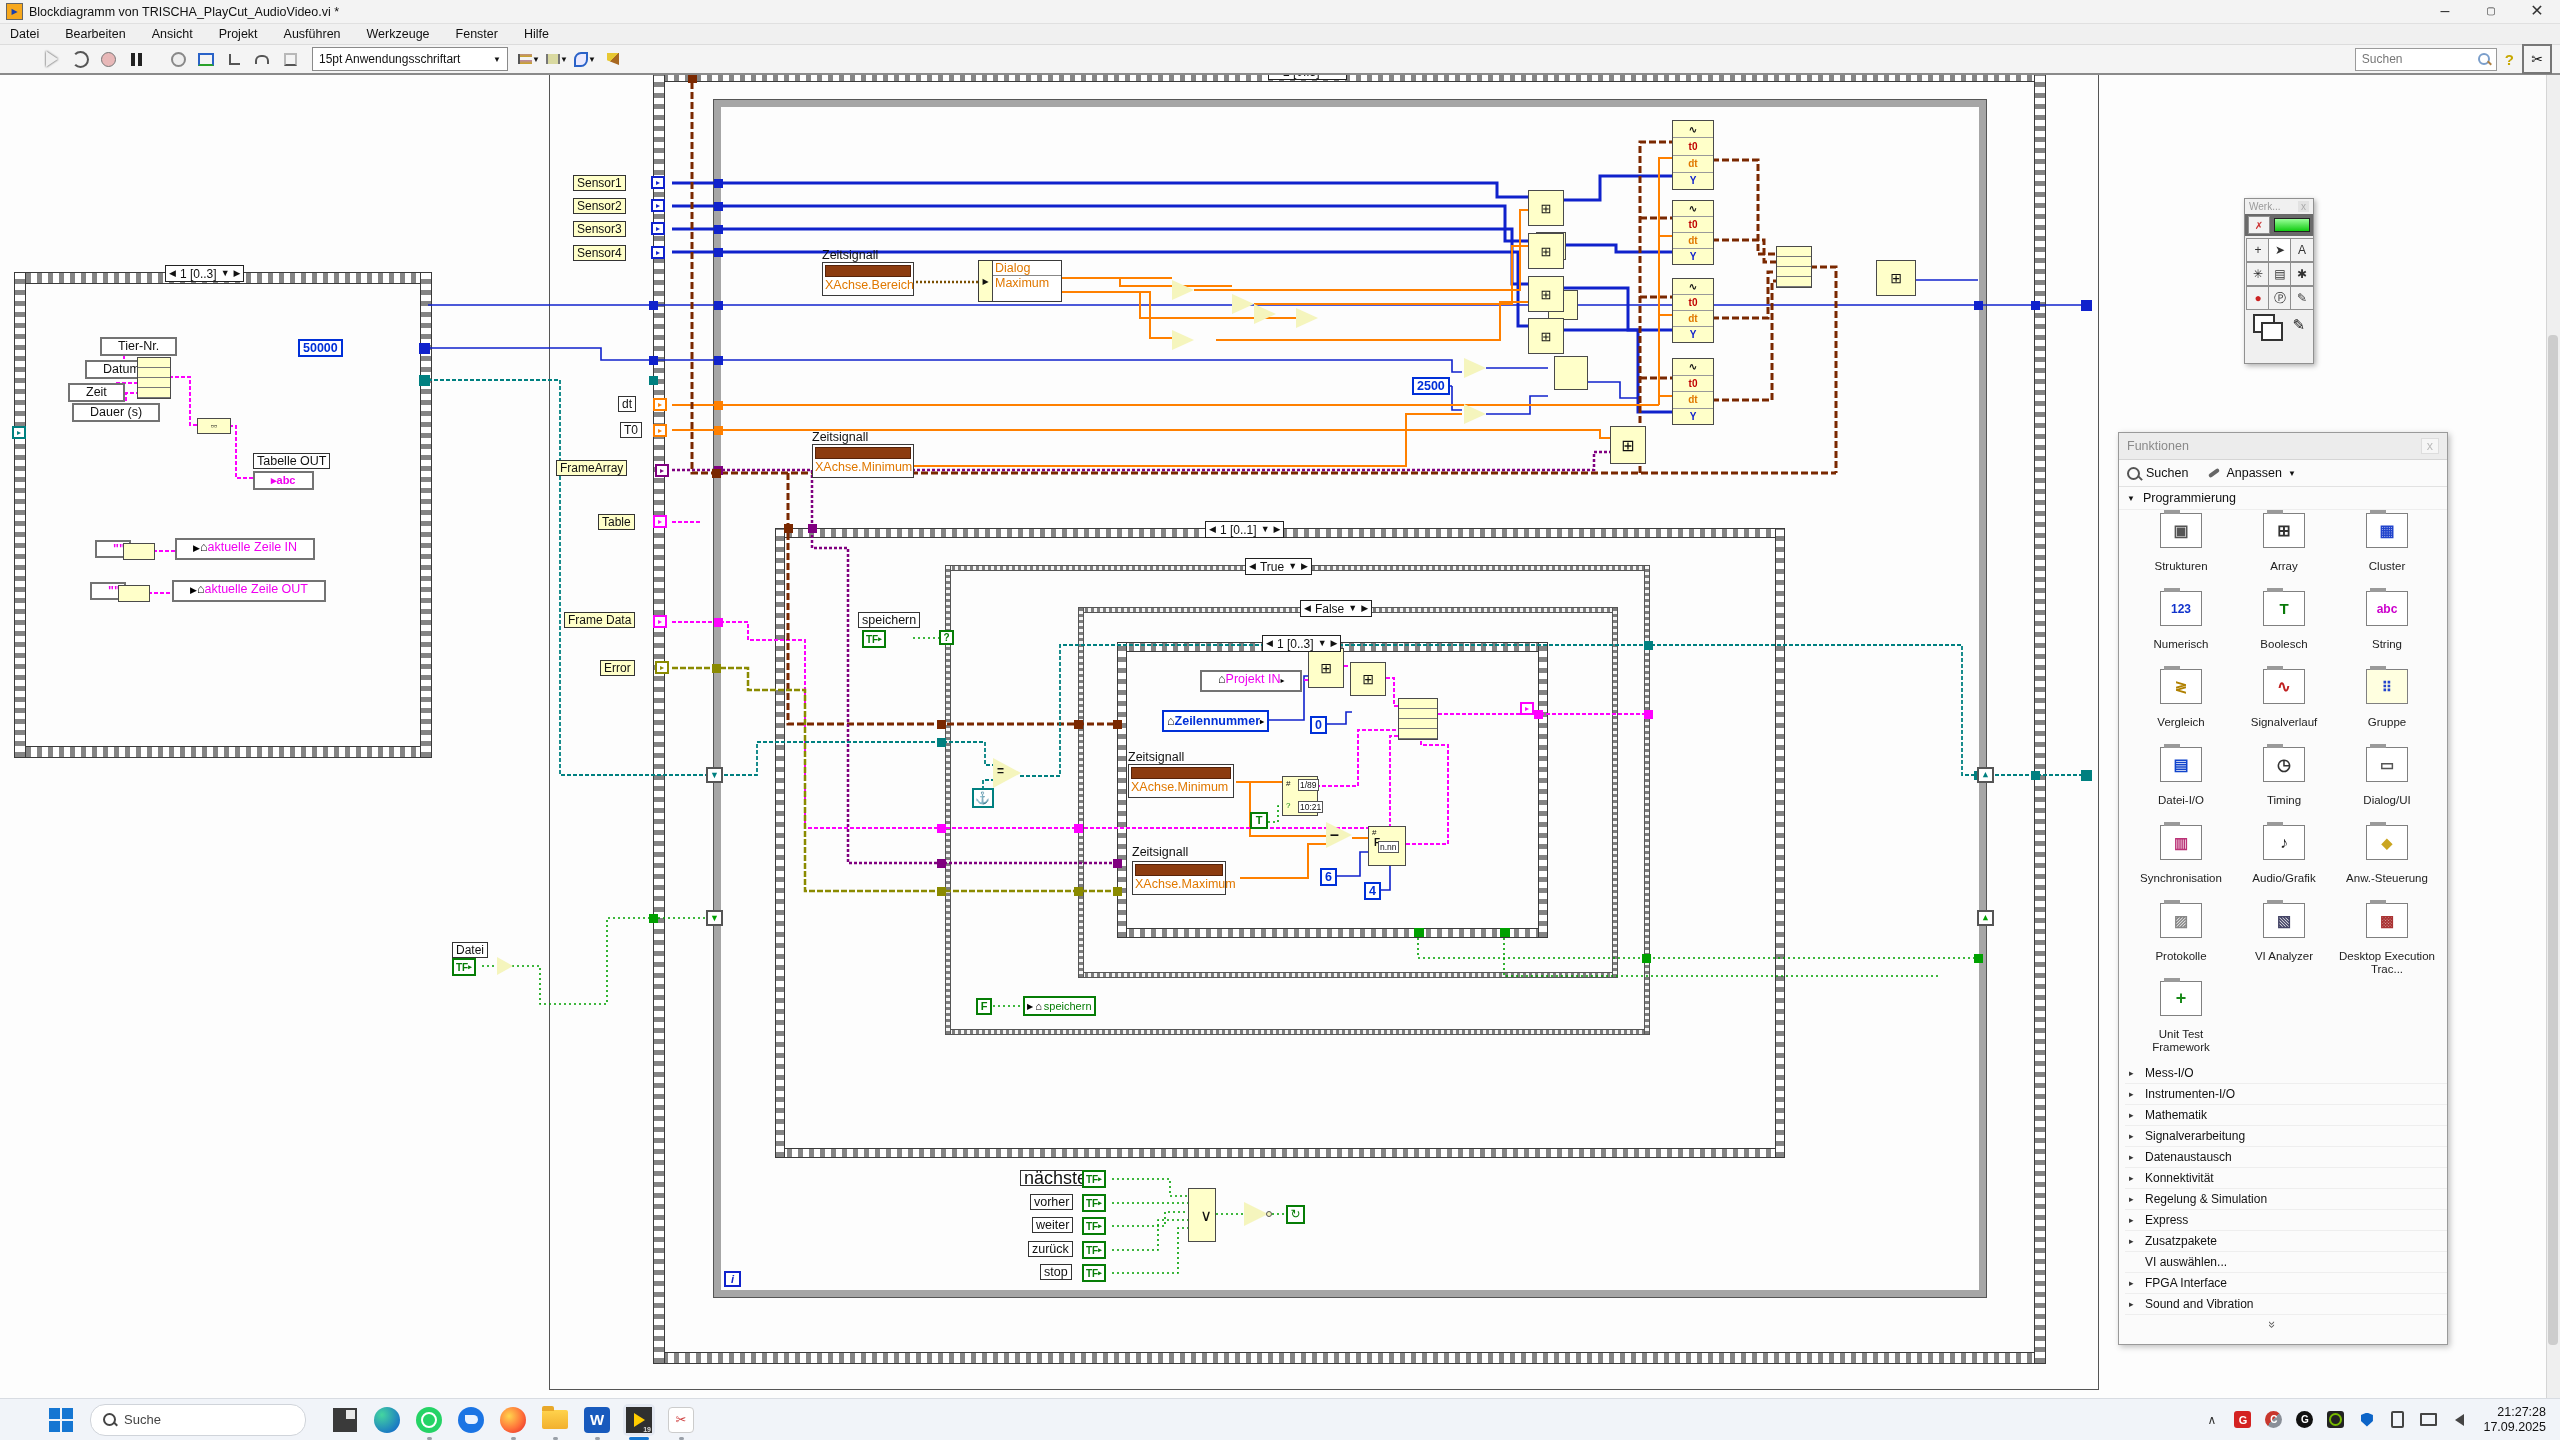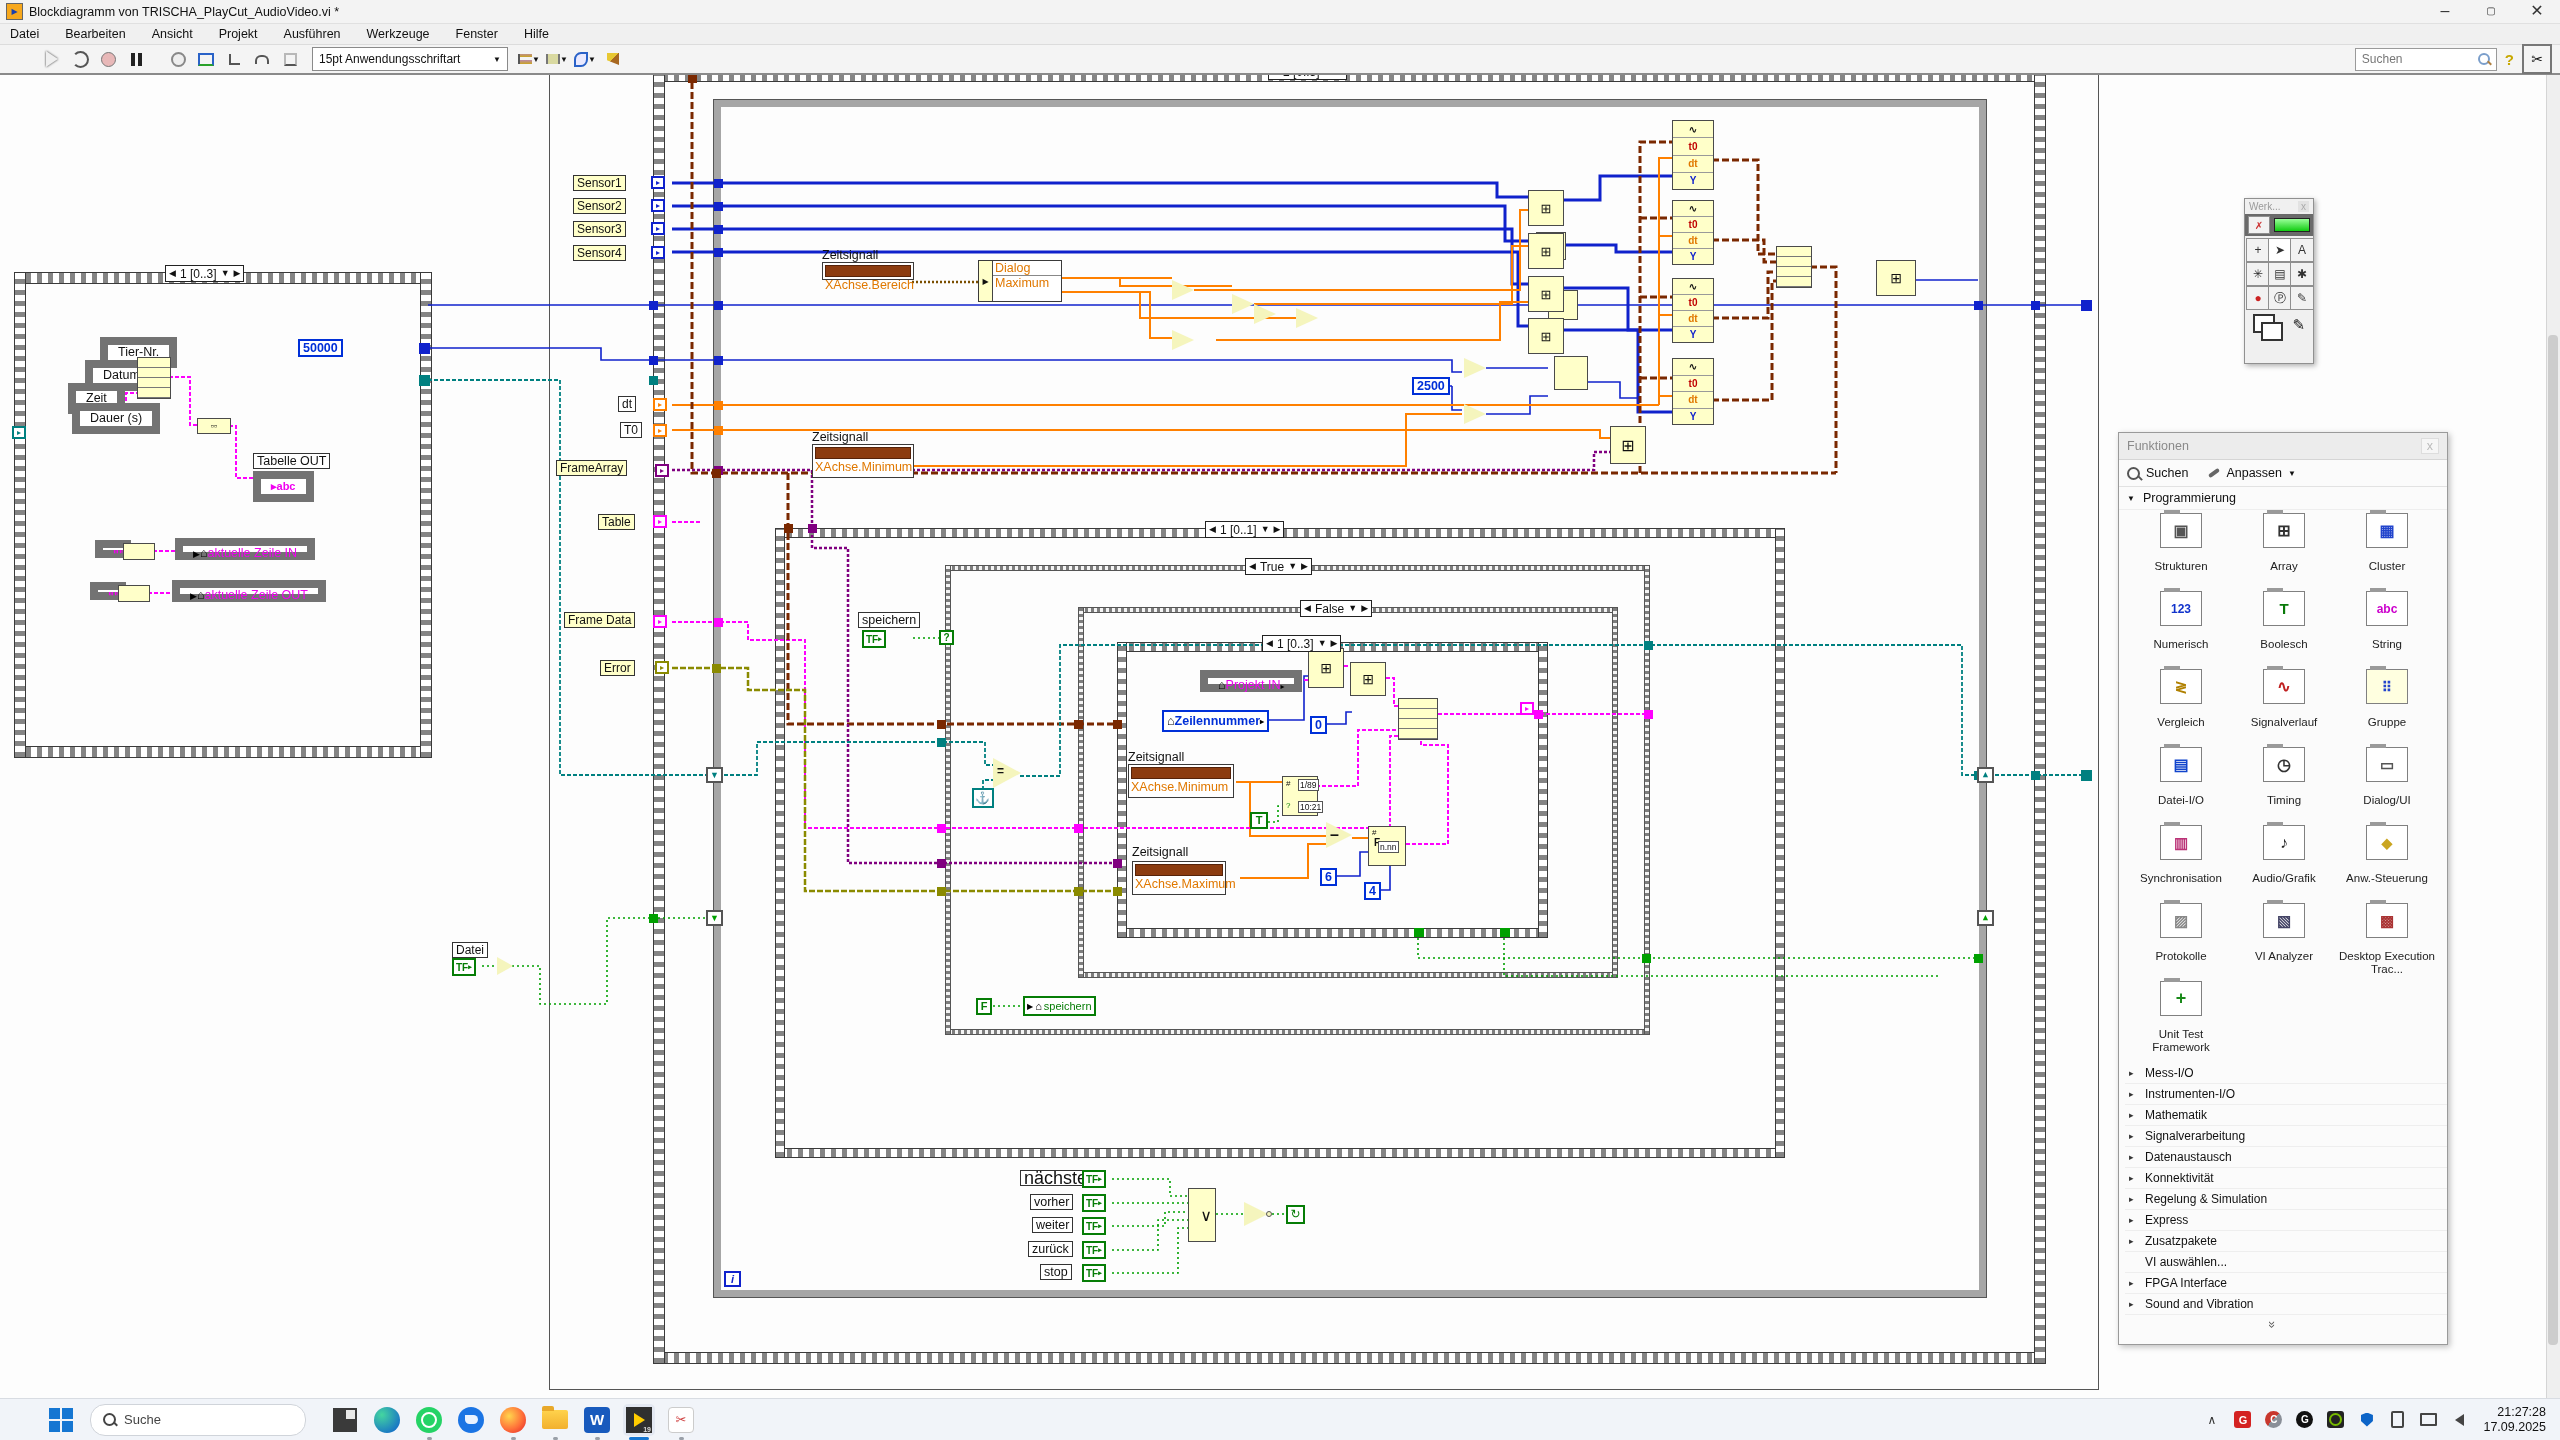--- a/index.html
+++ b/index.html
@@ -13,21 +13,21 @@
   .tbico{width:22px;height:20px;margin:0 3px;display:flex;align-items:center;justify-content:center}
   
   .film-h{background:repeating-linear-gradient(90deg,#858585 0 5px,#fff 5px 11px);border:1px solid #3a3a3a;height:12px}
   .film-v{background:repeating-linear-gradient(0deg,#858585 0 5px,#fff 5px 11px);border:1px solid #3a3a3a;width:12px}
   .chk-h{background:repeating-linear-gradient(90deg,#7d7d7d 0 3px,#f4f4f4 3px 6px);border:1px solid #555;height:6px}
   .chk-v{background:repeating-linear-gradient(0deg,#7d7d7d 0 3px,#f4f4f4 3px 6px);border:1px solid #555;width:6px}
   .slabel{background:#fff;border:1px solid #222;height:17px;display:flex;align-items:center;gap:4px;padding:0 3px;font-size:12px;z-index:4;white-space:nowrap}
   .slabel .ar{font-size:9px;line-height:9px}
   .beige{background:#ffffc9;border:1px solid #333;padding:0 3px;font-size:12px;line-height:14px;white-space:nowrap;z-index:3}
   .wlbl{background:#fff;border:1px solid #333;padding:0 3px;font-size:12px;line-height:14px;white-space:nowrap;z-index:3}
-  .pinkb{background:#fff;border:8px solid #737373;padding:0 10px;font-size:12.5px;line-height:15px;white-space:nowrap;z-index:3}
+  .pinkb{background:#fff;border:2px solid #737373;padding:0 16px;font-size:12.5px;line-height:15px;white-space:nowrap;z-index:3}
   .pinkt{color:#f000f0}
   .blueb{background:#fff;border:2px solid #0030d8;color:#0030d8;font-weight:bold;padding:0 3px;font-size:12.5px;line-height:14px;white-space:nowrap;z-index:3}
   .greenb{background:#fff;border:2px solid #067d06;color:#067d06;font-weight:bold;padding:0 2px;font-size:11px;line-height:13px;white-space:nowrap;z-index:3}
   .node{background:#ffffc9;border:1px solid #4a4a4a;z-index:3}
   .pnode{background:#fff;border:1px solid #3a3a3a;z-index:3}
   .pbar{height:10px;background:#8c3c10;border:1px solid #56230a;margin:2px 2px 1px 2px}
   .ptxt{color:#e07800;font-size:12.5px;white-space:nowrap;padding:0 2px}
   .tun{width:14px;height:13px;background:#fff;border:2px solid;display:flex;align-items:center;justify-content:center;font-size:8px;line-height:8px;z-index:4}
   .tf{background:#fff;border:2px solid #067d06;color:#067d06;font-weight:bold;font-size:10px;display:flex;align-items:center;padding:0 2px;z-index:3}
   .ctri{background:#f5f5bd;clip-path:polygon(0 0,100% 50%,0 100%);filter:drop-shadow(0 0 1px #555);z-index:3}
@@ -342,21 +342,21 @@
 <div class="abs beige" style="left:600px;top:660px">Error</div>
 <div class="abs tun" style="left:655px;top:661px;border-color:#8a8a00;color:#8a8a00">▸</div>
 <div class="abs wlbl" style="left:452px;top:942px">Datei</div>
 <div class="abs tf" style="left:452px;top:958px;height:18px">
       <span>TF</span>
       <span style="font-size:7px">▸</span>
     </div>
 <div class="abs ctri" style="left:497px;top:957px;width:16px;height:18px"></div>
 
 <div class="abs" style="left:822px;top:248px;font-size:12.5px;z-index:3">Zeitsignall</div>
-<div class="abs pnode" style="left:822px;top:262px;width:92px;height:18px">
+<div class="abs pnode" style="left:822px;top:262px;width:92px;height:34px">
       <div class="pbar"></div>
       <div class="ptxt">XAchse.Bereich</div>
     </div>
 
 <div class="abs pnode" style="left:978px;top:260px;width:84px;height:42px;display:flex">
       <div style="width:13px;background:#ffffc9;border-right:1px solid #444;display:flex;align-items:center;justify-content:center;font-size:8px">
         <span>▶</span>
       </div>
       <div style="flex:1">
         <div class="ptxt" style="border-bottom:1px solid #888">Dialog</div>

